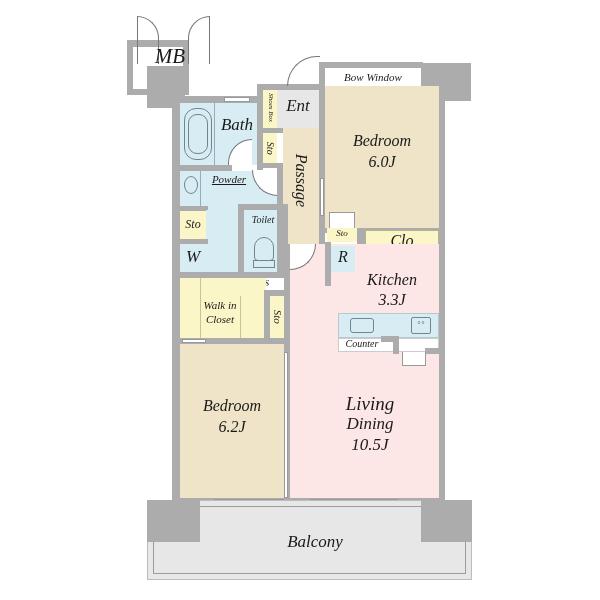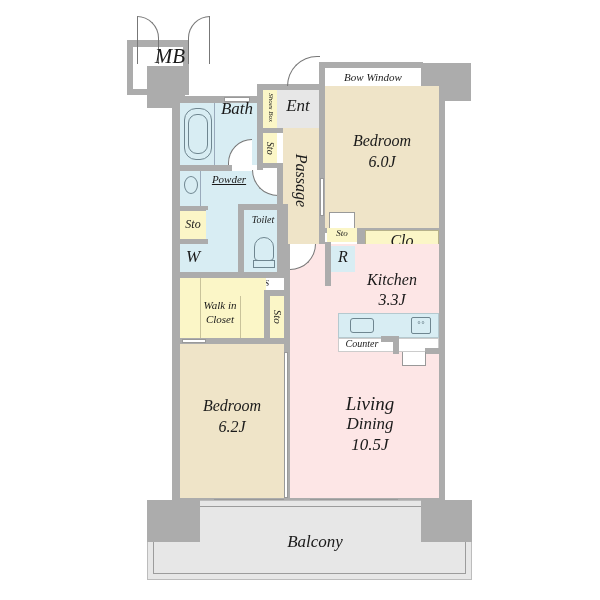--- a/index.html
+++ b/index.html
@@ -28,21 +28,21 @@
 <div class="lbl" style="left:150px;top:45px;width:40px;font-size:21px;">MB</div>
 
 <div class="abs wall" style="left:172px;top:96px;width:8px;height:412px;"></div>
 
 <div class="abs wall" style="left:172px;top:96px;width:92px;height:7px;"></div>
 <div class="abs win" style="left:224px;top:97px;width:26px;height:5px;"></div>
 <div class="abs bath" style="left:180px;top:103px;width:77px;height:62px;"></div>
 <div class="abs" style="left:184px;top:108px;width:28px;height:52px;border:1px solid #6f8690;border-radius:12px;"></div>
 <div class="abs" style="left:188px;top:114px;width:20px;height:40px;border:1px solid #6f8690;border-radius:9px;"></div>
 <div class="abs" style="left:214px;top:103px;width:1px;height:62px;background:#9ab;"></div>
-<div class="lbl" style="left:216px;top:100px;width:42px;font-size:17px;">Bath</div>
+<div class="lbl" style="left:216px;top:116px;width:42px;font-size:17px;">Bath</div>
 <div class="door-arc" style="left:228px;top:139px;width:24px;height:26px;border-radius:24px 0 0 0;border-right:none;border-bottom:none;background:#fff;"></div>
 <div class="abs wall" style="left:257px;top:84px;width:6px;height:87px;"></div>
 <div class="abs wall" style="left:172px;top:165px;width:60px;height:6px;"></div>
 
 <div class="abs wall" style="left:257px;top:84px;width:68px;height:6px;"></div>
 <div class="door-arc" style="left:287px;top:56px;width:33px;height:30px;border-radius:33px 0 0 0;border-right:none;border-bottom:none;"></div>
 <div class="abs yellow" style="left:263px;top:90px;width:14px;height:38px;"></div>
 <div class="lbl" style="left:252px;top:104px;width:36px;font-size:7px;transform:rotate(90deg);">Shoes Box</div>
 <div class="abs grey" style="left:277px;top:90px;width:42px;height:38px;"></div>
 <div class="lbl" style="left:280px;top:97px;width:36px;font-size:17px;">Ent</div>

